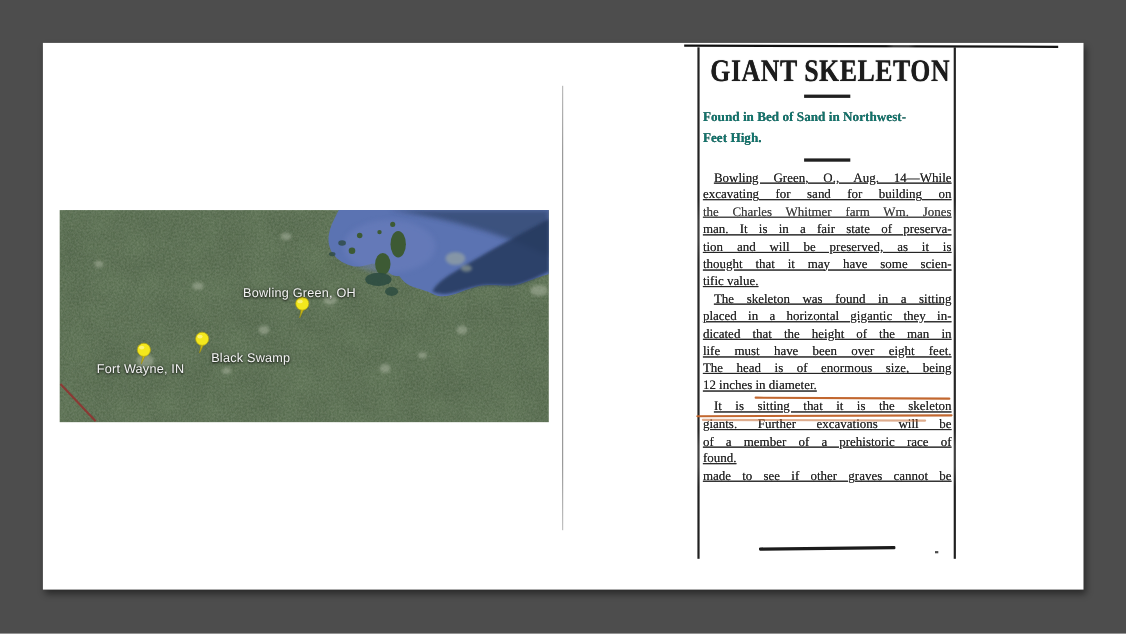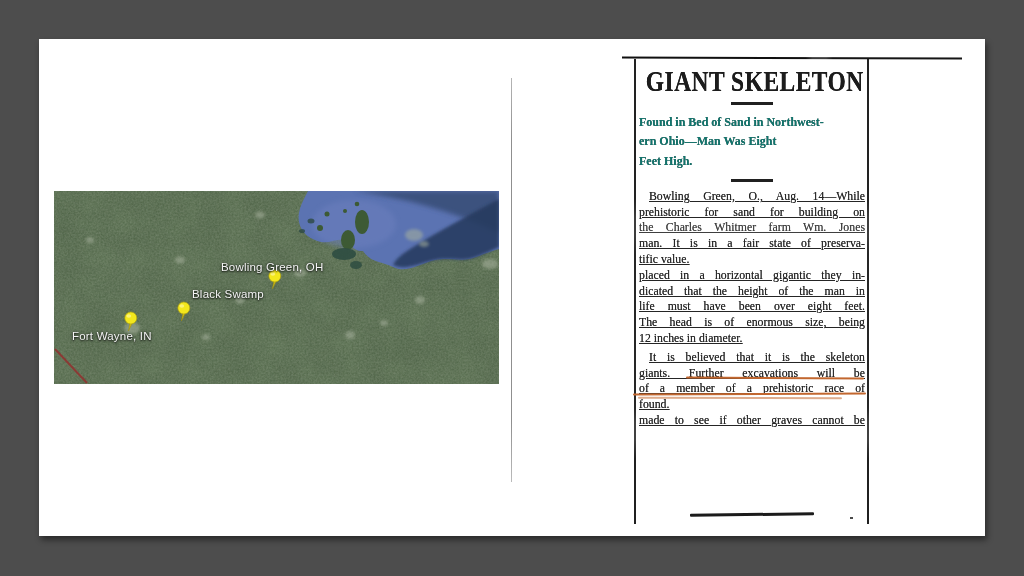--- a/index.html
+++ b/index.html
@@ -23,21 +23,21 @@
   .map-fig svg.map-bg{position:absolute;left:0;top:0;}
   .map-label{
     position:absolute;
     font-family:"Liberation Sans", sans-serif;
     font-size:11.5px;color:#f4f4f4;letter-spacing:.2px;
     text-shadow:0 1px 2px rgba(0,0,0,.85), 0 0 3px rgba(0,0,0,.5);
     white-space:nowrap;
   }
   .map-pin{position:absolute;width:18px;height:22px;}
   
-  .clipping{position:absolute;left:579px;top:16px;width:352px;height:478px;color:#242424;}
+  .clipping{position:absolute;left:579px;top:0;width:352px;height:478px;color:#242424;}
   .np-topline{
     position:absolute;left:4px;top:2px;width:340px;height:2px;
     background:linear-gradient(90deg,#101010 0 54%,#3a3a3a 56% 60%,#151515 62% 100%);
     transform:rotate(.2deg);
   }
   .np-rule{position:absolute;top:4px;width:2px;height:465px;
     background:linear-gradient(#222 0 30%,#3c3c3c 34% 38%,#262626 42% 75%,#404040 78% 82%,#202020 86% 100%);}
   .np-rule.left{left:16px;}
   .np-rule.right{left:249px;}
   .np-col{position:absolute;left:21px;top:10px;width:226px;}
@@ -150,57 +150,59 @@
       <circle cx="8.8" cy="7" r="6" fill="#f3e71d" stroke="#b0a312" stroke-width="0.7"></circle>
       <ellipse cx="6.8" cy="5" rx="2.4" ry="1.7" fill="#faf387" opacity="0.85"></ellipse>
     </svg>
     <svg class="map-pin" style="left:68px;top:120px" viewBox="0 0 18 22">
       <path d="M8,11 L6.4,20 L10.8,11 Z" fill="#cdbb15" stroke="#9a8d10" stroke-width="0.5"></path>
       <circle cx="8.8" cy="7" r="6" fill="#f3e71d" stroke="#b0a312" stroke-width="0.7"></circle>
       <ellipse cx="6.8" cy="5" rx="2.4" ry="1.7" fill="#faf387" opacity="0.85"></ellipse>
     </svg>
 
     <div class="map-label" style="left:167px;top:70px">Bowling Green, OH</div>
-    <div class="map-label" style="left:138px;top:97px">Black Swamp</div>
-    <div class="map-label" style="left:18px;top:139px">Fort Wayne, IN</div>
+    <div class="map-label" style="left:138px;top:129px">Black Swamp</div>
+    <div class="map-label" style="left:34px;top:139px">Fort Wayne, IN</div>
   </figure>
 
   <div class="clipping">
     <div class="np-topline"></div>
     <div class="np-rule left"></div>
     <div class="np-rule right"></div>
 
     <div class="np-col">
       <h1 class="np-headline">GIANT SKELETON</h1>
       <div class="np-shortrule"></div>
 
       <div class="np-subhead">
         <div>Found in Bed of Sand in Northwest-</div>
-        <div>ern Ohio—Man Was Eight</div>
         <div>Feet High.</div>
       </div>
       <div class="np-shortrule second"></div>
 
       <div class="np-body">
         <div class="np-para">
           <div class="ln indent">Bowling Green, O., Aug. 14—While</div>
-          <div class="ln">prehistoric for sand for building on</div>
+          <div class="ln">excavating for sand for building on</div>
           <div class="ln blurred">the Charles Whitmer farm Wm. Jones</div>
           <div class="ln">man.  It is in a fair state of preserva-</div>
+          <div class="ln">tion and will be preserved, as it  is</div>
+          <div class="ln">thought that it may have some scien-</div>
           <div class="ln ln-last">tific value.</div>
         </div>
         <div class="np-para">
+          <div class="ln indent">The skeleton was found in a sitting</div>
           <div class="ln">placed in a horizontal gigantic they in-</div>
           <div class="ln">dicated that the height of the man in</div>
           <div class="ln">life must have been over eight feet.</div>
           <div class="ln">The head is of enormous size, being</div>
           <div class="ln ln-last">12 inches in diameter.</div>
         </div>
         <div class="np-para gap">
-          <div class="ln indent">It is believed that it is the skeleton</div>
+          <div class="ln indent">It is sitting that it is the skeleton</div>
           <div class="ln">giants.  Further excavations will  be</div>
           <div class="ln">of a member of a prehistoric race of</div>
           <div class="ln ln-last">found.</div>
           <div class="ln">made to see if other graves cannot be</div>
         </div>
       </div>
     </div>
 
     <div class="hl-underline u1" style="background:#c2672f"></div>
     <div class="hl-underline u2" style="background:#c2672f"></div>

